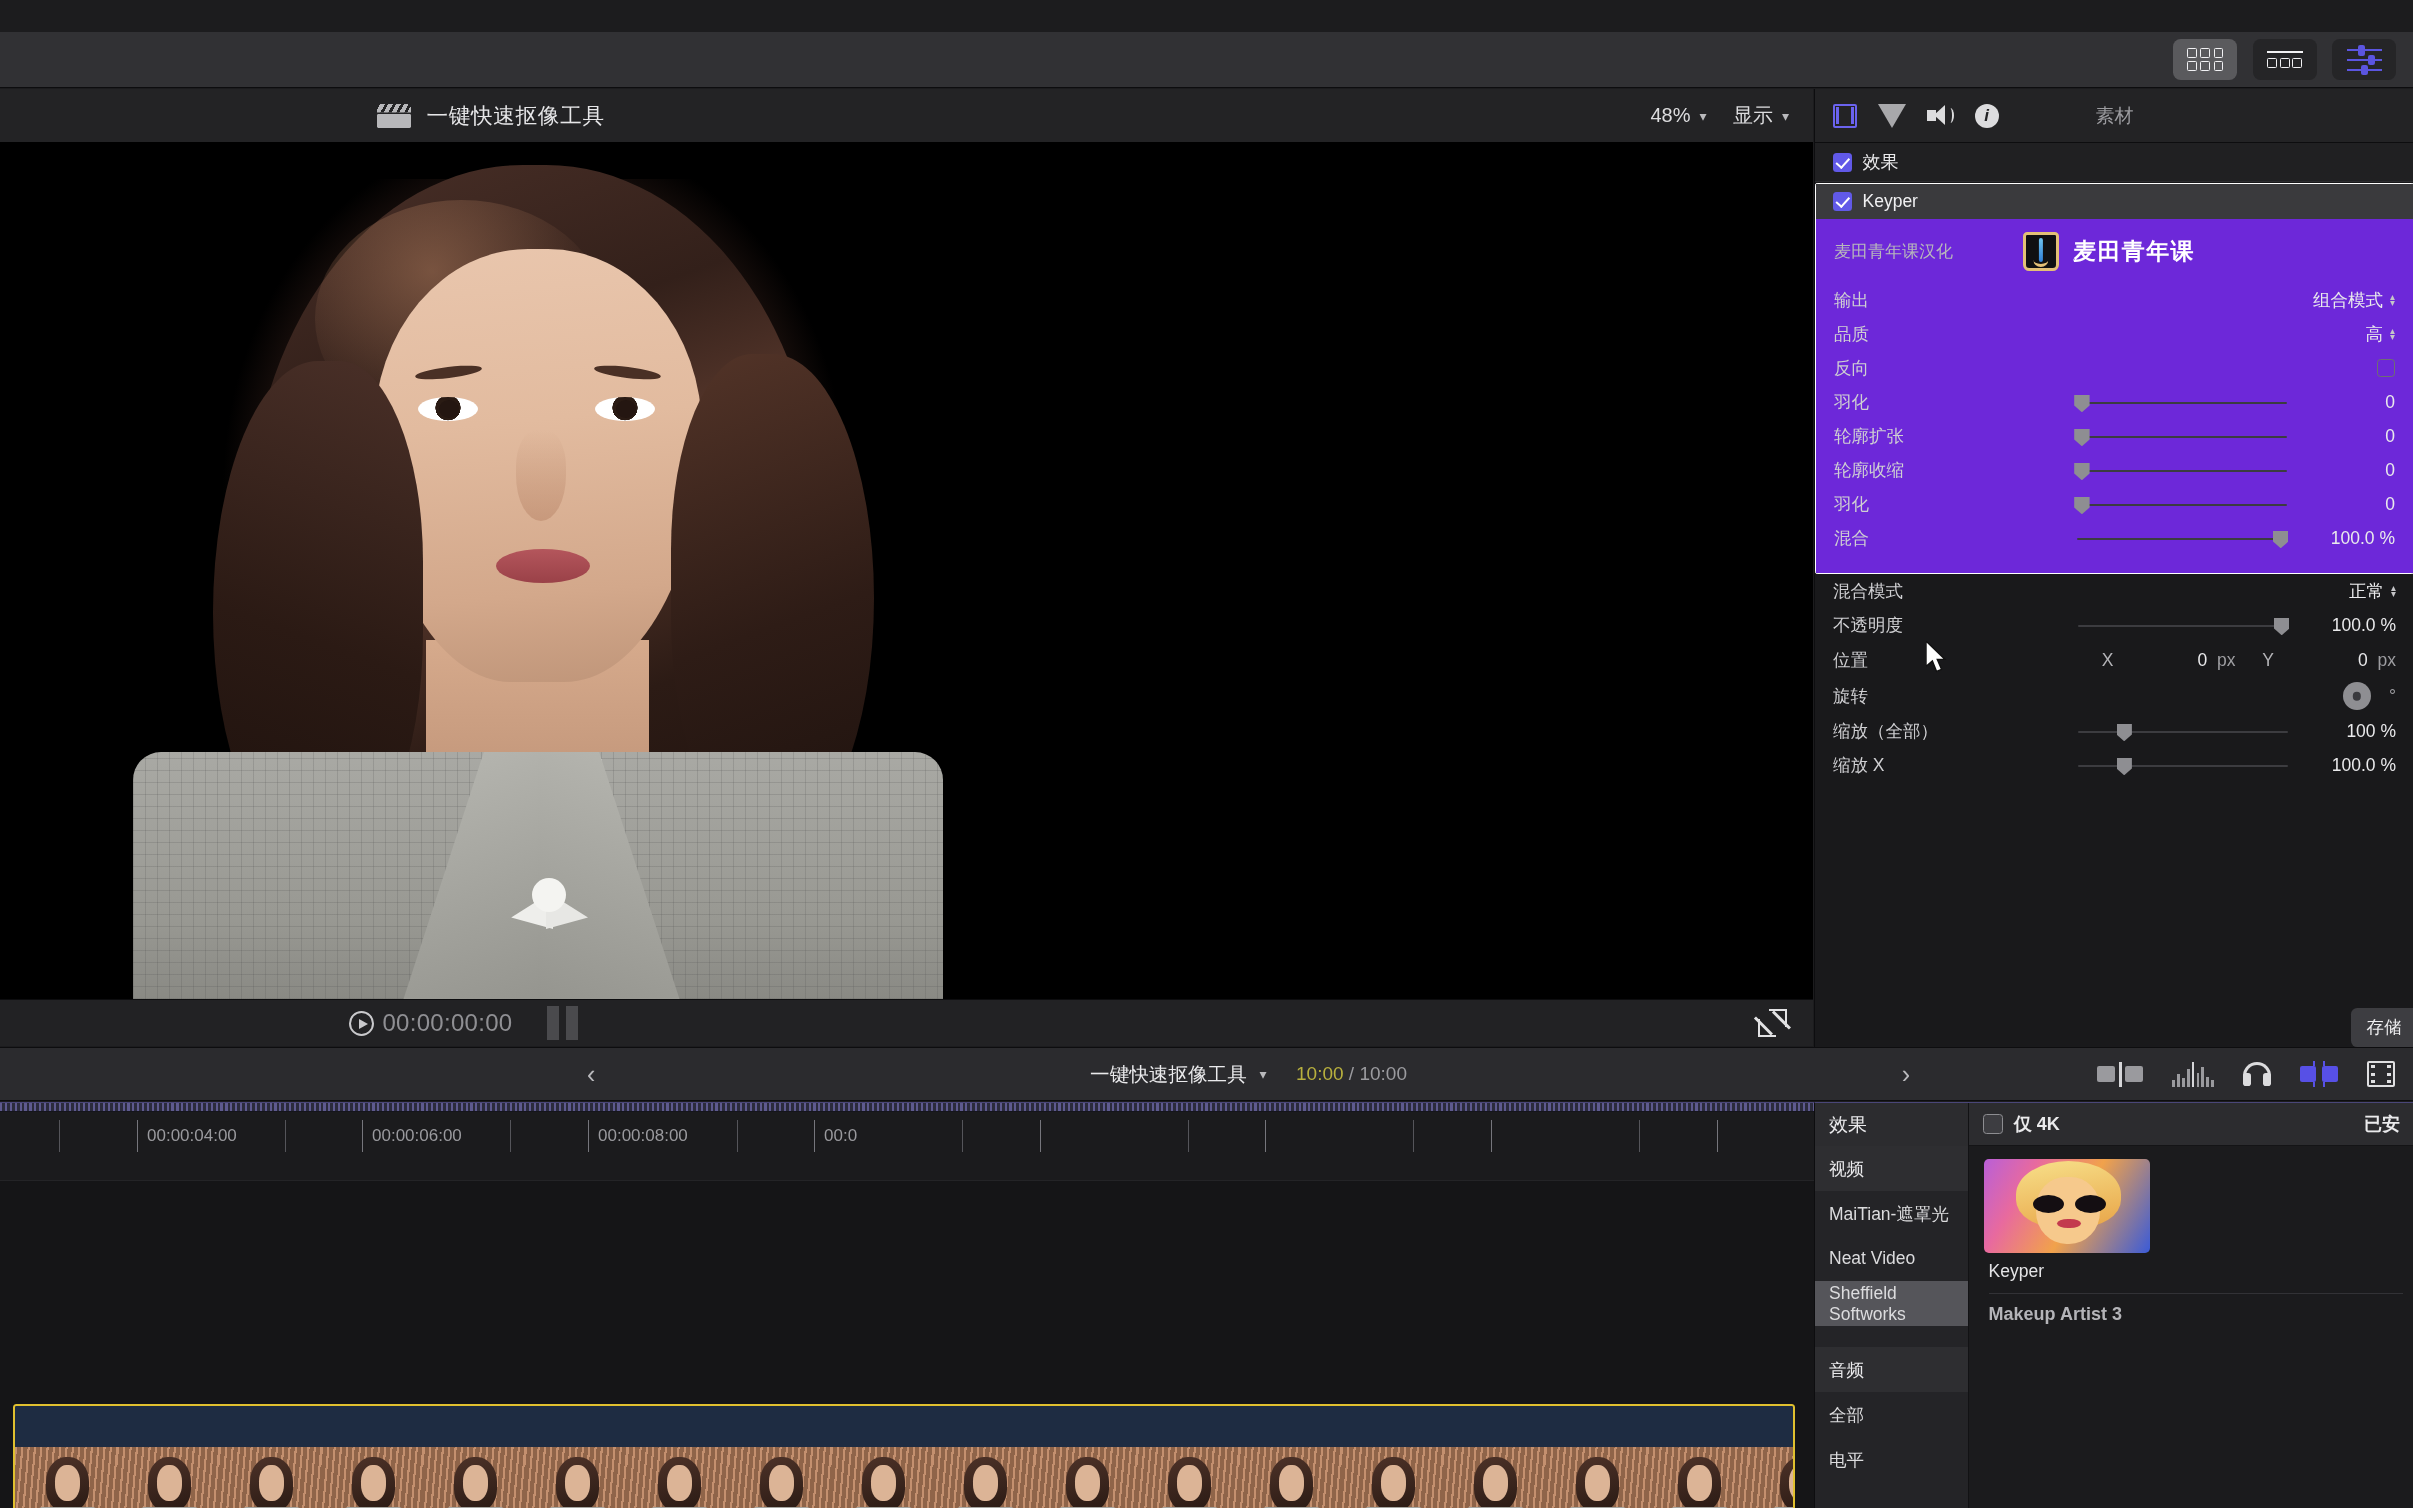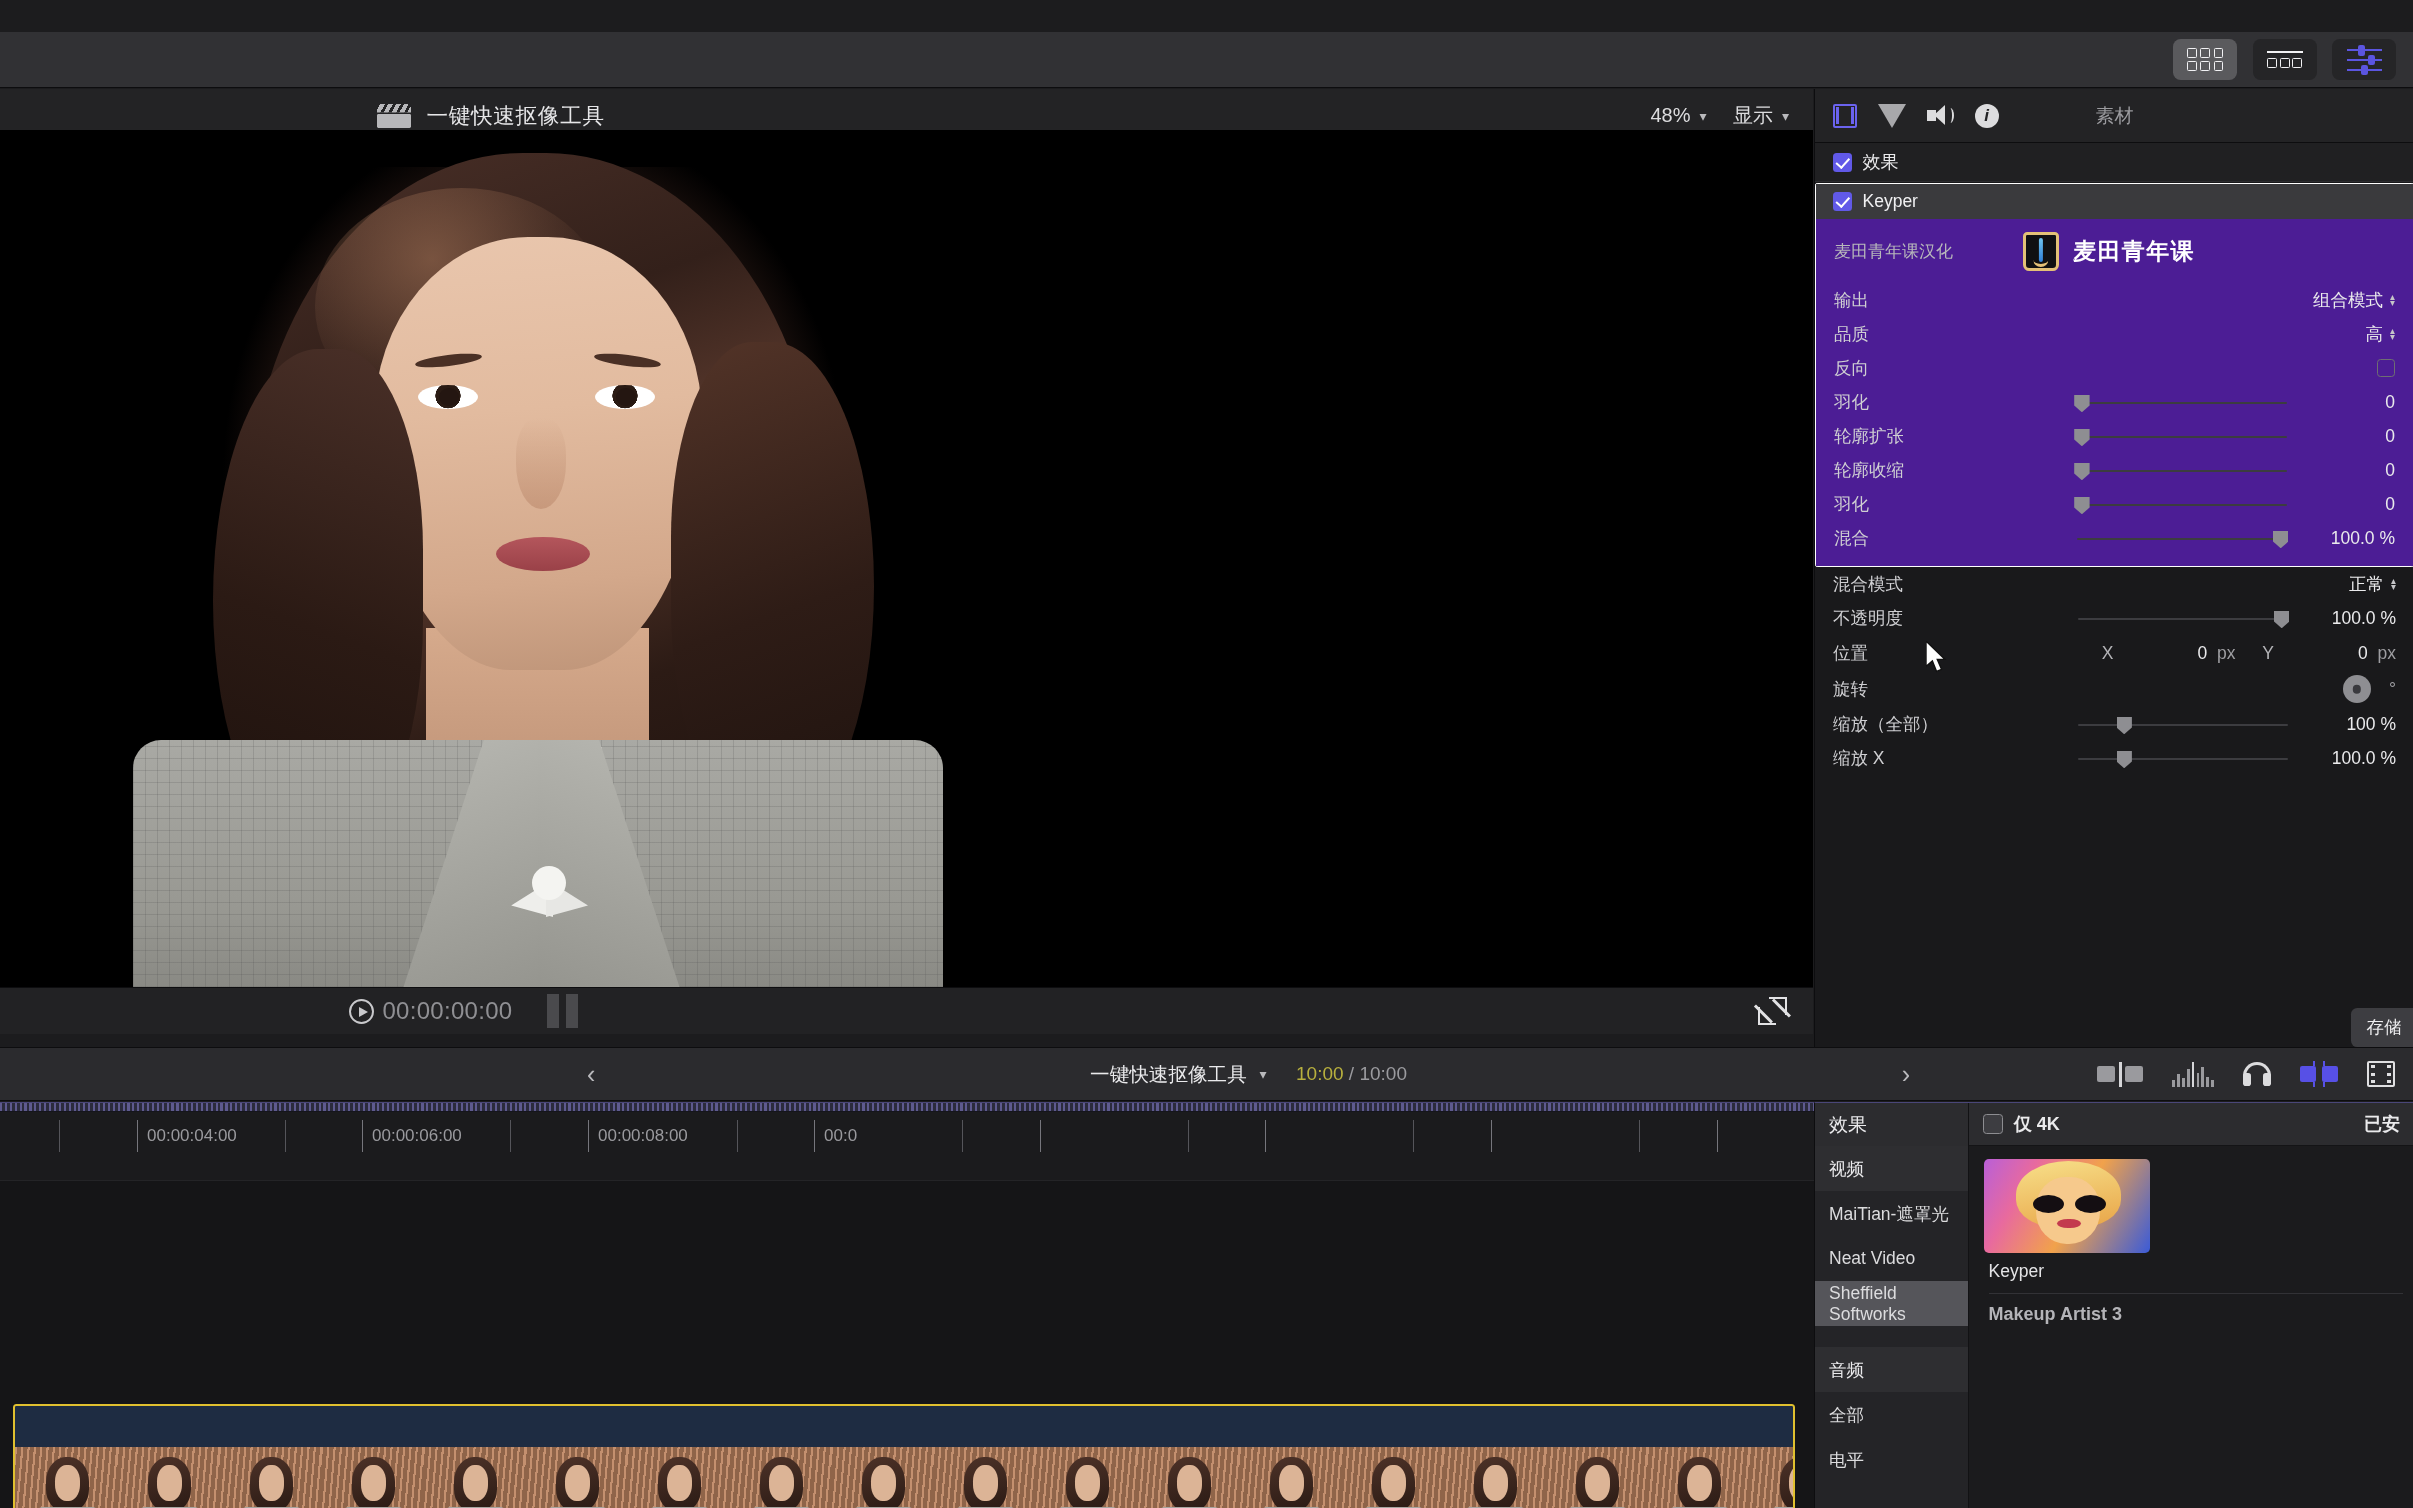--- a/index.html
+++ b/index.html
@@ -35,21 +35,21 @@
   .clapper .top { position:absolute; top:0; width:34px; height:9px; background:#b7b7ba;
     clip-path:polygon(0 0,100% 0,100% 100%,0 100%); }
   .clapper .top::after { content:""; position:absolute; inset:0;
     background:repeating-linear-gradient(118deg,#232325 0 2.8px,transparent 2.8px 7px); }
   .vh-title span { font-size:21.6px; color:#e6e6e8; letter-spacing:0.7px; }
   .vh-right { margin-left:auto; display:flex; align-items:center; gap:26.5px; padding-right:24px; }
   .vh-ctl { display:flex; align-items:center; gap:9px; font-size:20px; color:#dcdcde; cursor:pointer; }
   .chev { font-size:14px; color:#b9b9bc; }
 
   
-  .viewer { position:absolute; left:0; top:98px; width:1813px; height:904px; background:#000; overflow:hidden; }
+  .viewer { position:absolute; left:0; top:110px; width:1813px; height:904px; background:#000; overflow:hidden; }
   .v-img { position:absolute; left:0; top:9px; width:1313px; height:901px;
     background:#000; overflow:hidden; }
   .person { position:absolute; left:105px; top:0; width:859px; height:901px; }
   .hair-back { position:absolute; left:105px; top:28px; width:649px; height:733px;
     background:radial-gradient(ellipse 328px 377px at 50% 42%, #3a2620 0%, #2a1a15 55%, #1b100d 80%, transparent 95%); }
   .hair-main { position:absolute; left:143px; top:14px; width:573px; height:684px;
     border-radius:48% 48% 40% 40%/54% 54% 46% 46%;
     background:linear-gradient(160deg,#4a3028 0%,#33201a 30%,#5a392d 50%,#2c1b15 75%,#1f120e 100%); }
   .hair-shine { position:absolute; left:210px; top:49px; width:293px; height:237px;
     border-radius:50%; background:radial-gradient(ellipse at 40% 30%, rgba(170,120,90,.55), transparent 68%); }
@@ -145,21 +145,21 @@
   .row-head { height:39px; display:flex; align-items:center; padding:0 18px; background:#202022;
     border-bottom:0.7px solid #2c2c2f; }
   .cb { width:19px; height:19px; border-radius:3.5px; background:#6159e8; position:relative; flex:none; cursor:pointer; }
   .cb::after { content:""; position:absolute; left:5.6px; top:2.1px; width:5.6px; height:10.5px;
     border-right:2.4px solid #fff; border-bottom:2.4px solid #fff; transform:rotate(42deg); }
   .row-head .lbl { font-size:18px; margin-left:10.5px; color:#eaeaec; }
 
   .eff-block { border:1.4px solid #ffffff; border-radius:2.1px; margin:1.4px 0 0 0; }
   .eff-title { height:35px; display:flex; align-items:center; padding:0 17px; background:#3a3a3d; }
   .eff-title .lbl { font-size:17.5px; margin-left:10.5px; color:#f0f0f2; }
-  .eff-inner { background:#4c1d95; padding-bottom:11px; }
+  .eff-inner { background:#6d28d9; padding-bottom:18px; }
 
   .brandrow { display:flex; align-items:center; height:64px; padding:0 18px; }
   .brandrow .sub { font-size:17px; color:#b8b8bb; }
   .brand-logo { margin-left:70px; display:flex; align-items:center; gap:14px; }
   .bookmark { width:36px; height:39px; border:3.5px solid #e3c077; border-radius:4.2px 4.2px 6.3px 6.3px;
     position:relative; background:#101012; }
   .bookmark::before { content:""; position:absolute; left:50%; top:2.8px; transform:translateX(-50%);
     width:4.2px; height:24px; background:linear-gradient(180deg,#6fc5f0,#2f7fd6); border-radius:2.1px; }
   .bookmark::after { content:""; position:absolute; left:50%; bottom:1.4px; transform:translateX(-50%);
     width:15.4px; height:11.2px; border-bottom:3.5px solid #e3c077; border-radius:0 0 50% 50%; }

